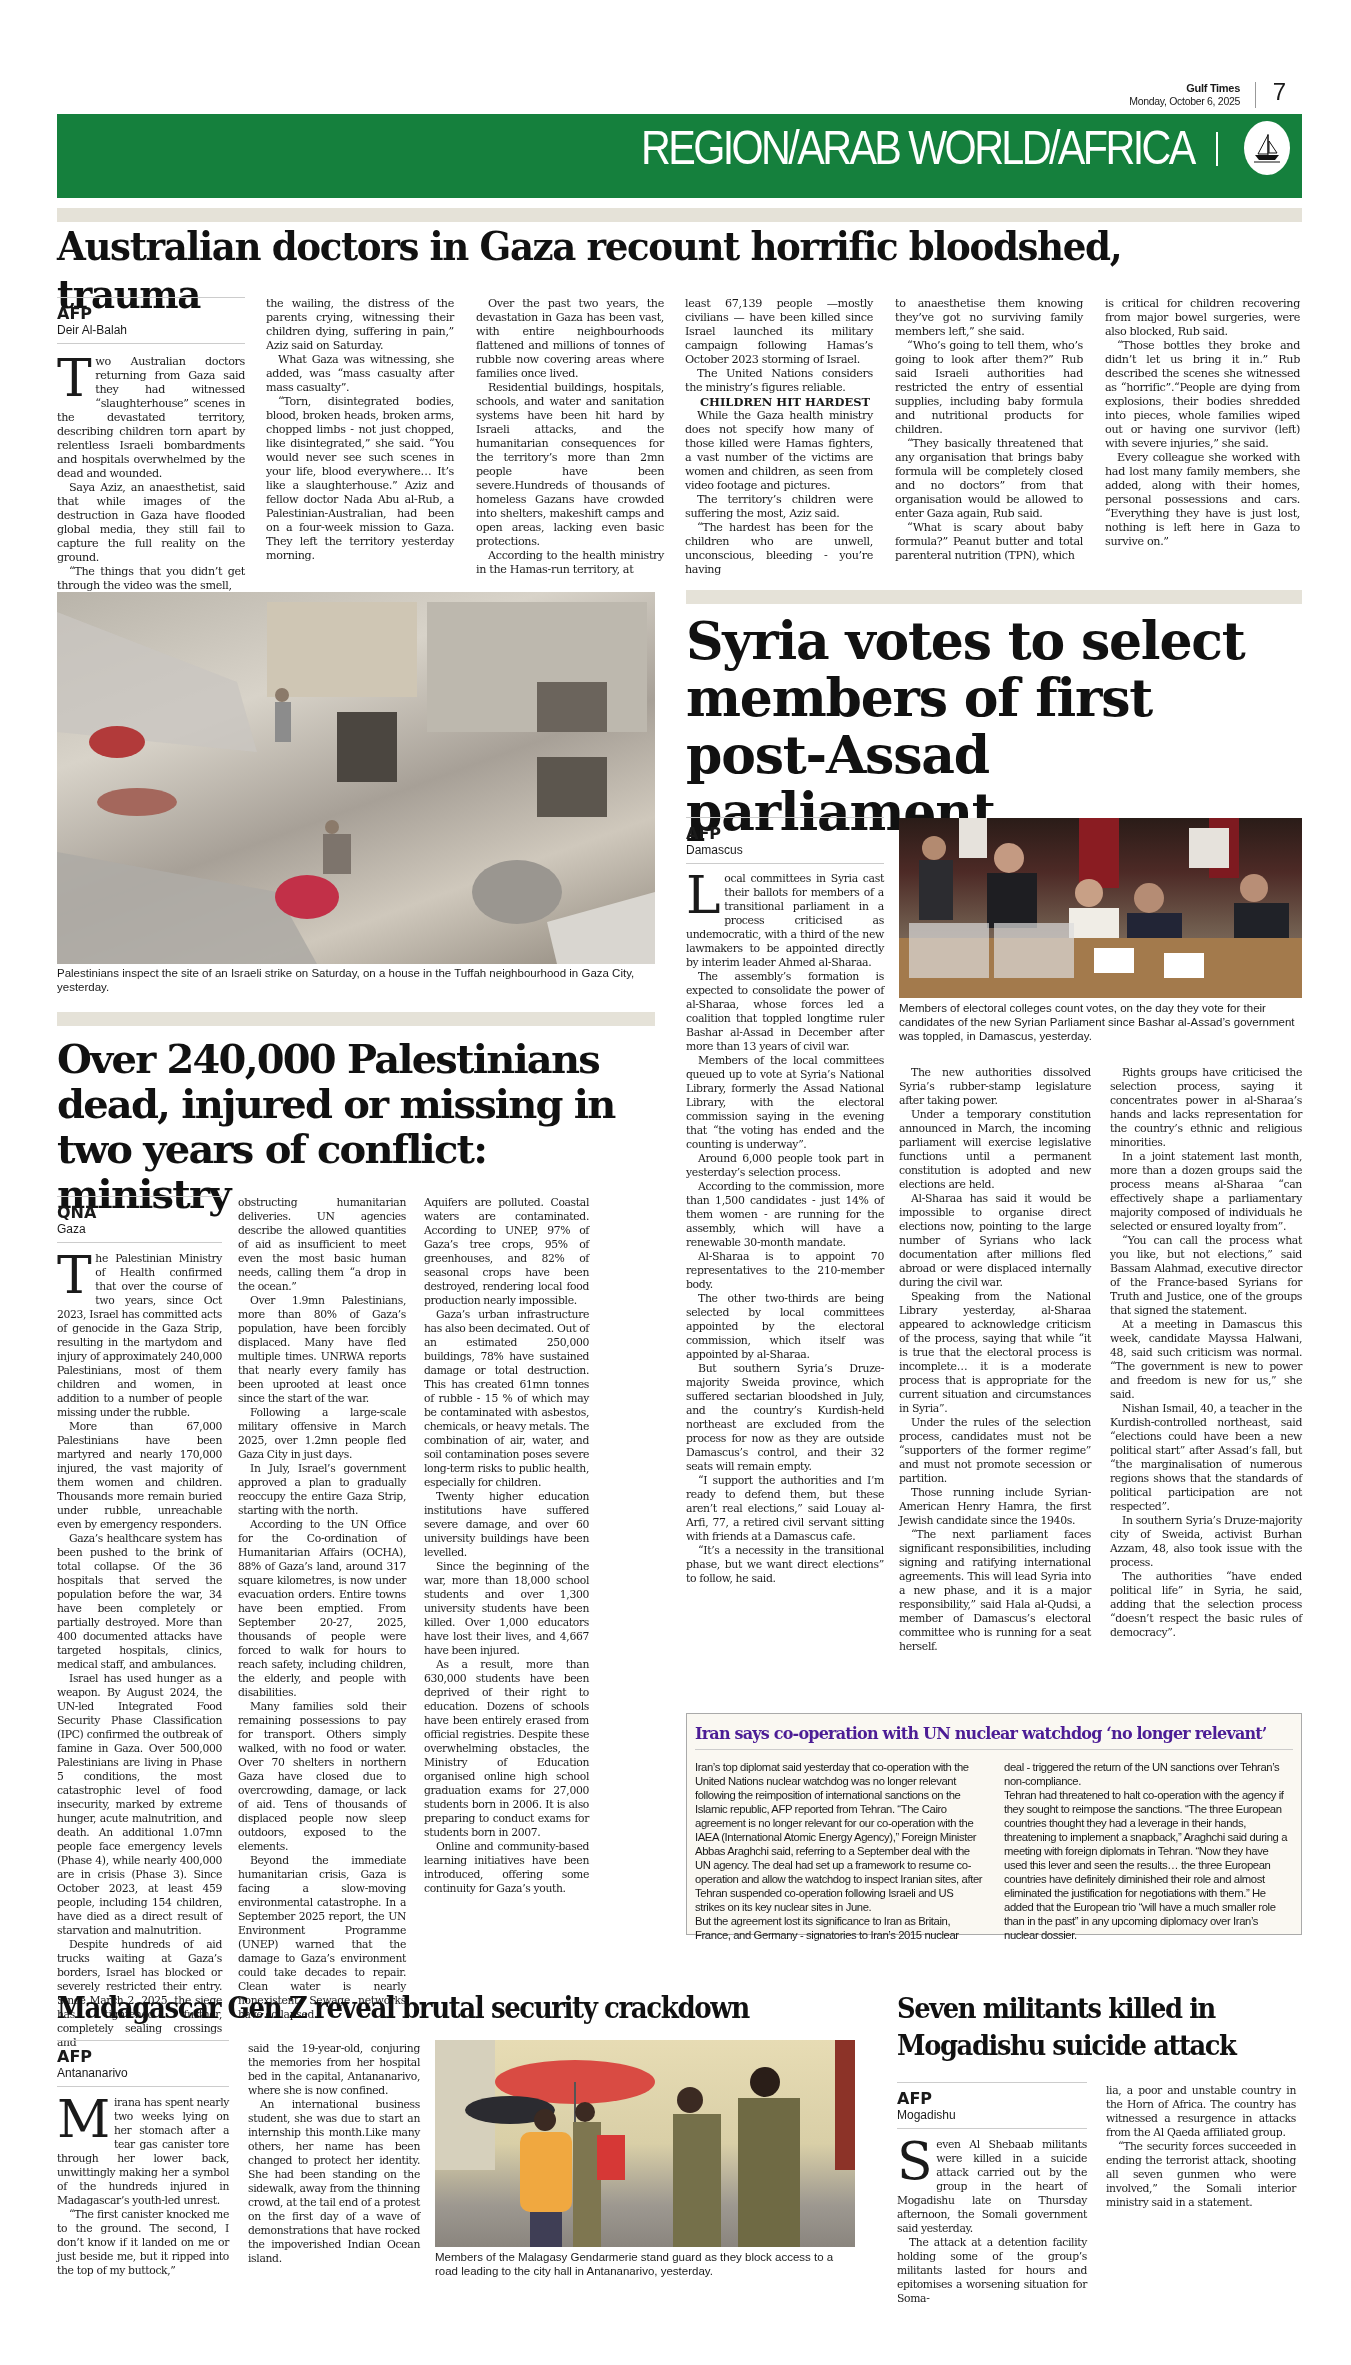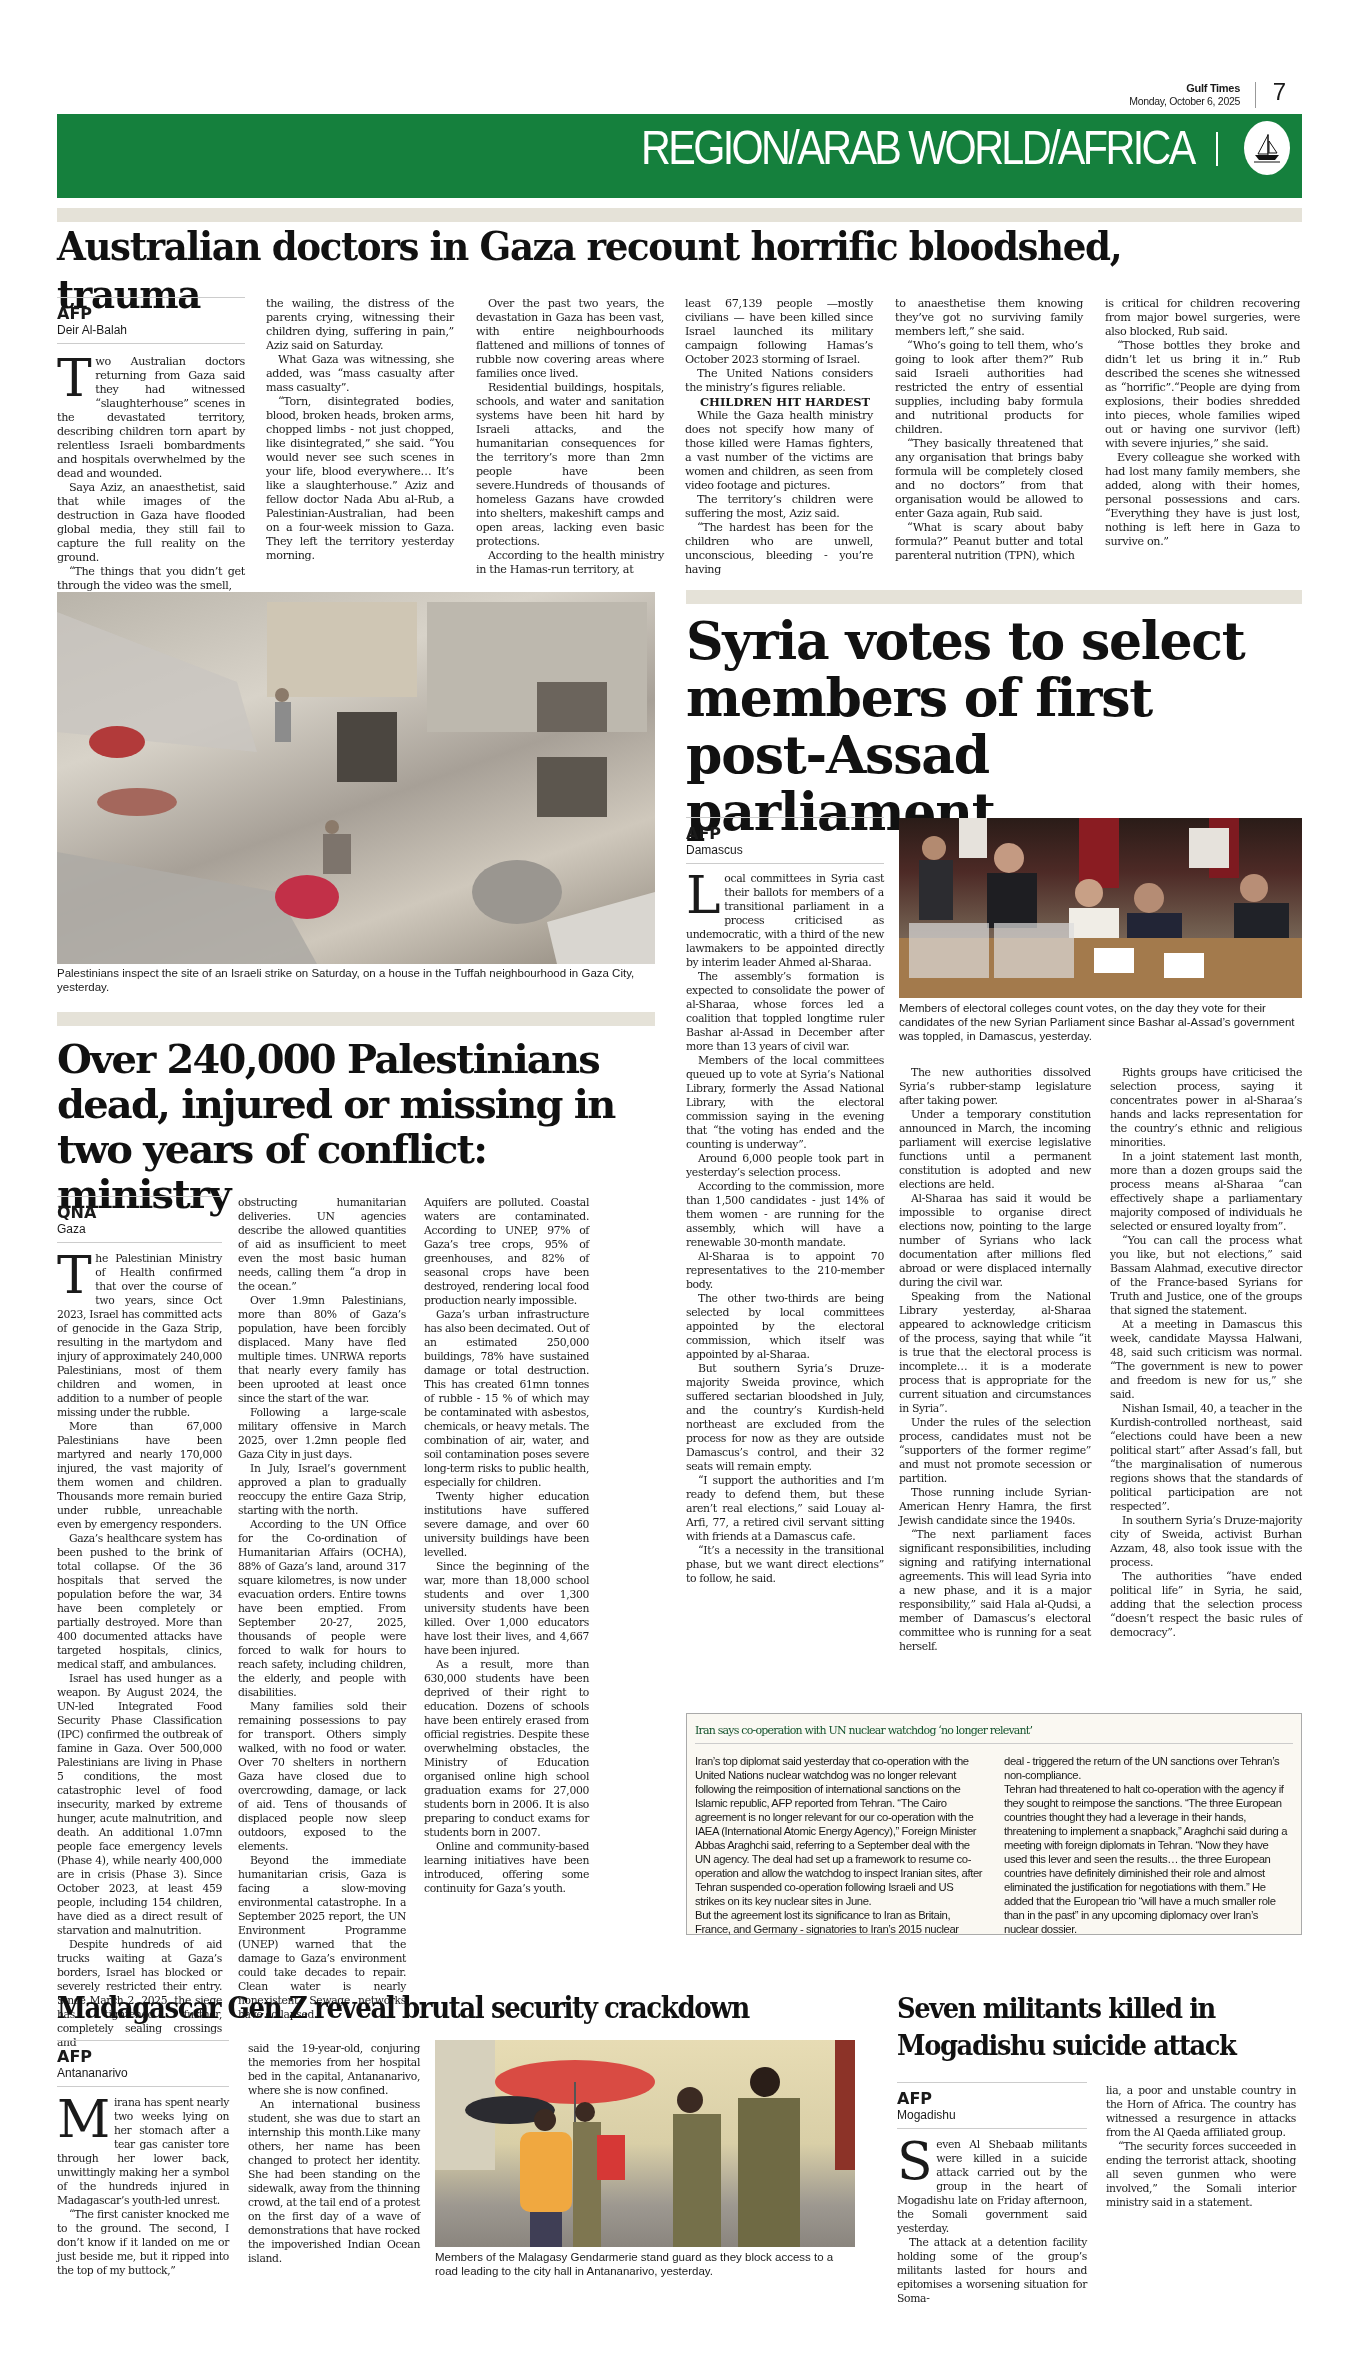--- a/index.html
+++ b/index.html
@@ -20,21 +20,21 @@
   .byline .agency { font-family: "DejaVu Sans", sans-serif; font-weight: bold; font-size: 16px; }
   .byline .place { font-family: "Liberation Sans", sans-serif; font-size: 12px; }
   .col { font-family: "DejaVu Serif", serif; font-size: 11.2px; line-height: 14px; text-align: justify; letter-spacing: -0.35px; }
   .col p { text-indent: 12px; }
   .col p.first { text-indent: 0; }
   .dropcap { float: left; font-size: 52px; line-height: 42px; margin: 2px 4px 0 0; font-family: "DejaVu Serif", serif; }
   .subhead { font-weight: bold; text-align: center; font-size: 11.5px; letter-spacing: 0; }
   .caption { font-family: "Liberation Sans", sans-serif; font-size: 11.5px; line-height: 14px; }
   .photo { overflow: hidden; }
   .box { border: 1px solid #aaa; background: #faf8f2; }
-  .box-title { font-family: "DejaVu Serif", serif; font-weight: normal; color: #14532d; font-size: 11px; letter-spacing: -0.8px; border-bottom: 1px solid #ccc; padding-bottom: 6px; }
+  .box-title { font-family: "DejaVu Serif", serif; font-weight: bold; color: #4c1d95; font-size: 16px; letter-spacing: -0.8px; border-bottom: 1px solid #ccc; padding-bottom: 6px; }
   .box-col { font-family: "Liberation Sans", sans-serif; font-size: 11.3px; line-height: 14px; letter-spacing: -0.4px; }
   .box-col p { margin: 0; }
   .heavy { font-family: "DejaVu Serif", serif; font-weight: bold; color: #111; letter-spacing: -1.2px; }
 </style>
 </head>
 <body>
 
 <div class="abs masthead">
   <div class="mast-paper">Gulf Times</div>
   <div class="mast-date">Monday, October 6, 2025</div>
@@ -275,19 +275,19 @@
 <div class="abs caption" style="left:435px; top:2250px; width:420px;">Members of the Malagasy Gendarmerie stand guard as they block access to a road leading to the city hall in Antananarivo, yesterday.</div>
 
 <h1 class="abs heavy" style="left:897px; top:1990px; width:410px; font-size:28px; line-height:37px; letter-spacing:-1.5px; transform:scaleX(0.92); transform-origin:left;">Seven militants killed in Mogadishu suicide attack</h1>
 <div class="abs" style="left:897px; top:2082px; width:190px;">
   <div class="byline">
     <div class="agency">AFP</div>
     <div class="place">Mogadishu</div>
   </div>
 </div>
 <div class="abs col" style="left:897px; top:2138px; width:190px; font-size:10.8px;">
-  <p class="first"><span class="dropcap">S</span><span>even Al Shebaab militants were killed in a suicide attack carried out by the group in the heart of Mogadishu late on Friday afternoon, the Somali government said yesterday.</span></p>
+  <p class="first"><span class="dropcap">S</span><span>even Al Shebaab militants were killed in a suicide attack carried out by the group in the heart of Mogadishu late on Thursday afternoon, the Somali government said yesterday.</span></p>
   <p>The attack at a detention facility holding some of the group’s militants lasted for hours and epitomises a worsening situation for Soma-</p>
 </div>
 <div class="abs col" style="left:1106px; top:2084px; width:190px; font-size:10.8px;">
   <p class="first">lia, a poor and unstable country in the Horn of Africa. The country has witnessed a resurgence in attacks from the Al Qaeda affiliated group.</p>
   <p>“The security forces succeeded in ending the terrorist attack, shooting all seven gunmen who were involved,” the Somali interior ministry said in a statement.</p>
 </div>
 
 </body></html>

